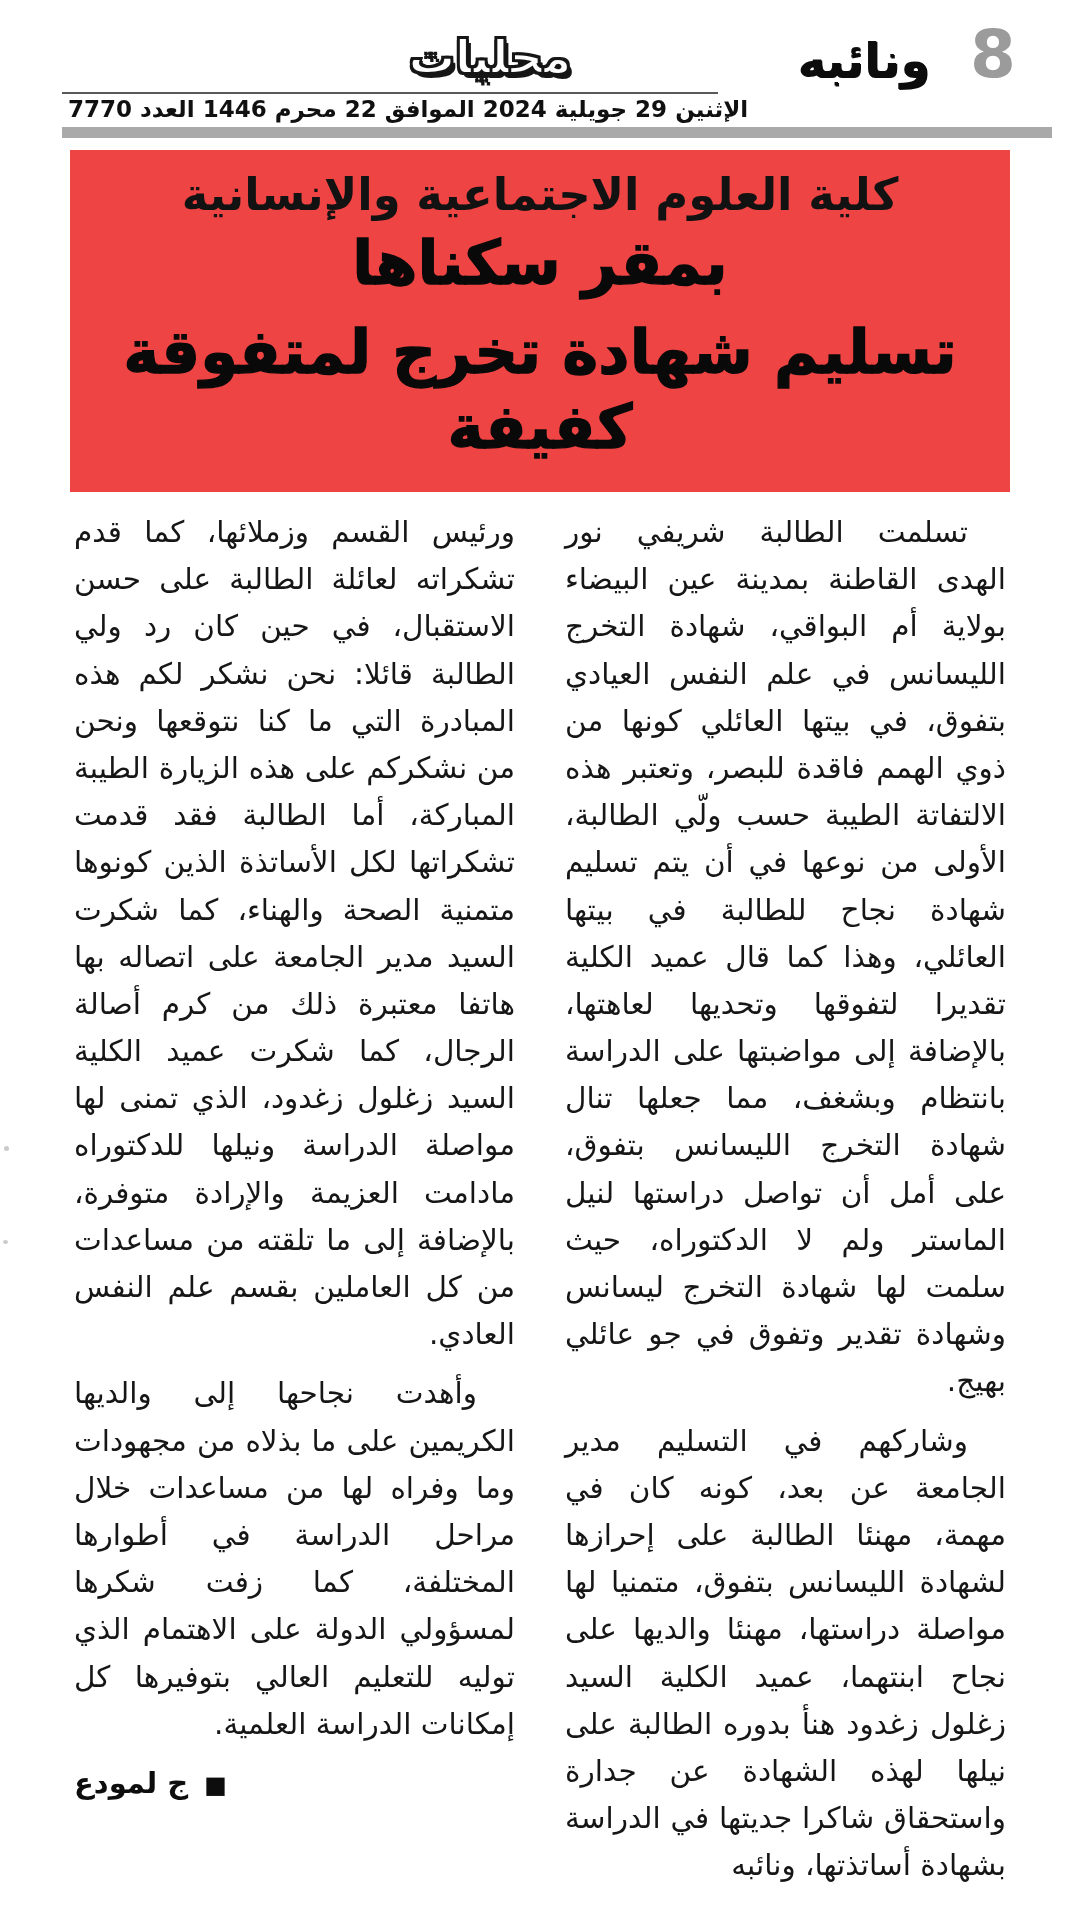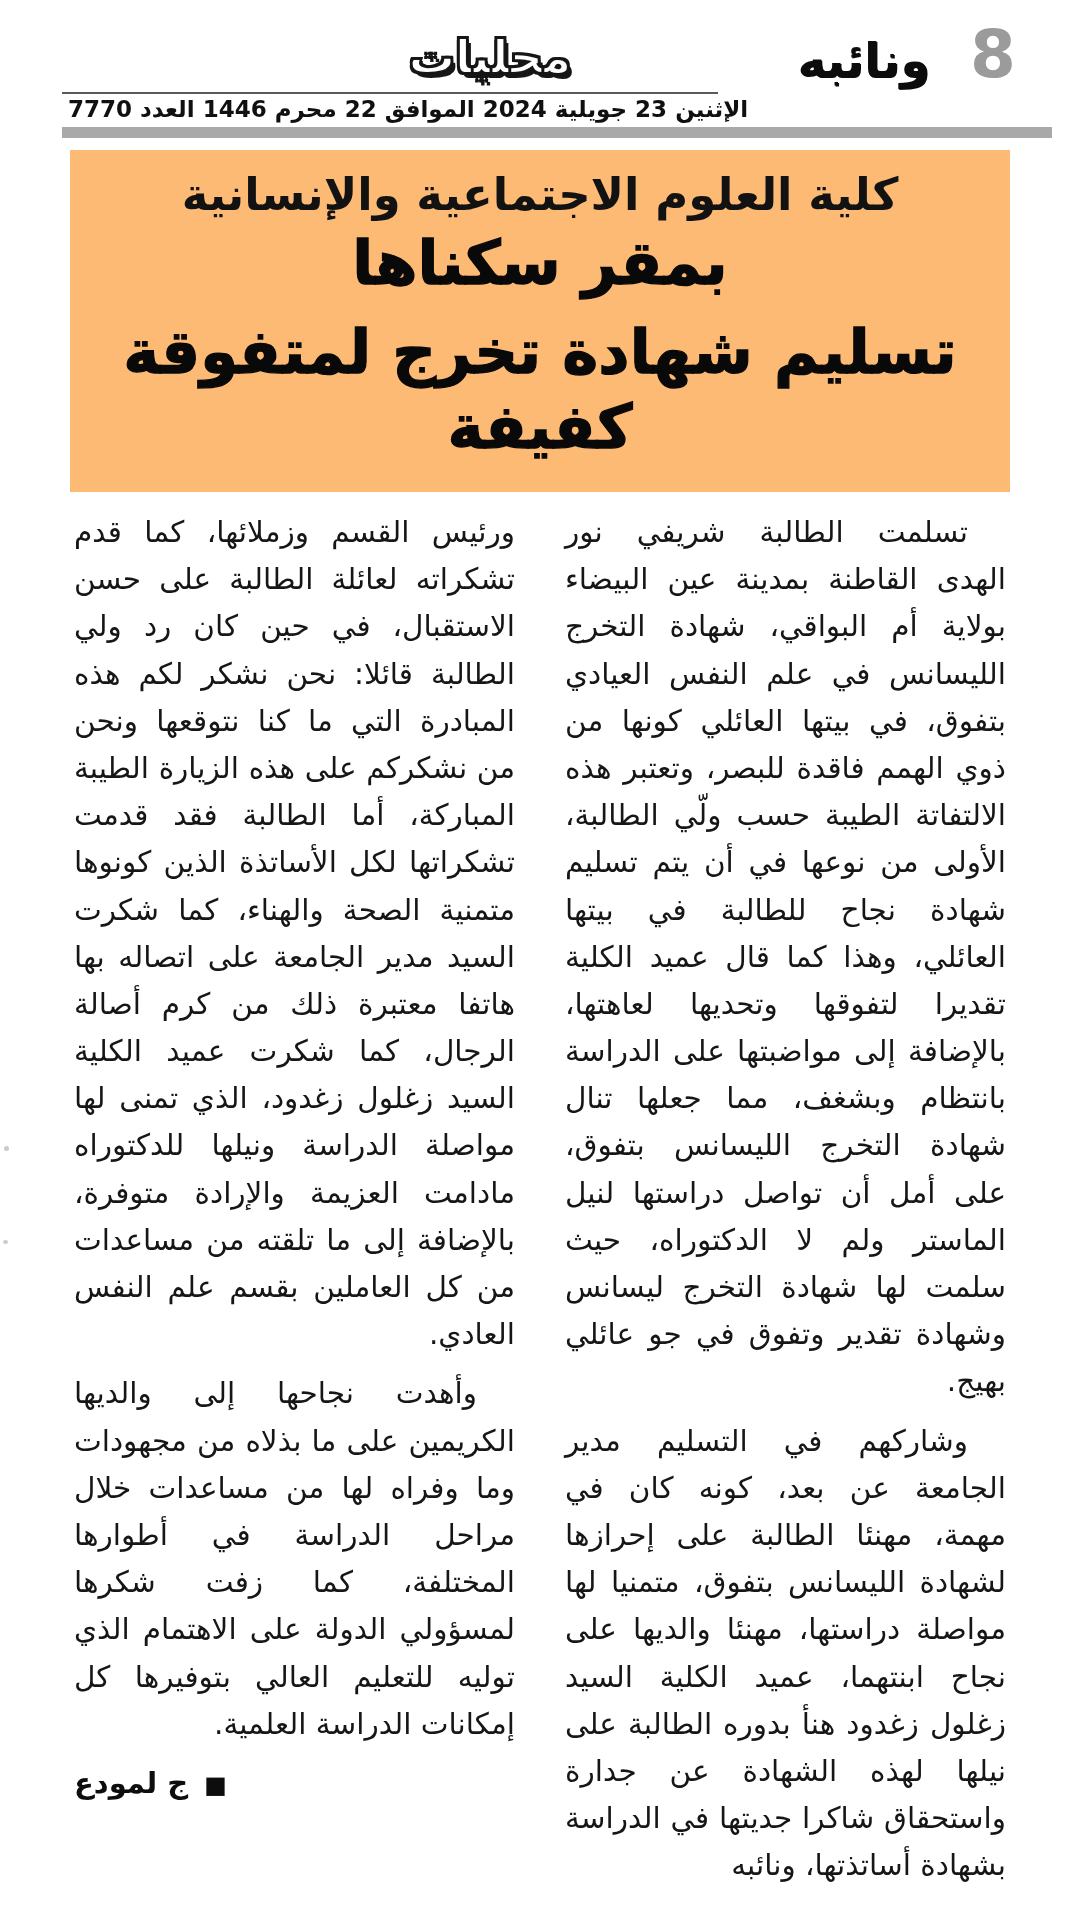--- a/index.html
+++ b/index.html
@@ -66,21 +66,21 @@
   }
 
   .gray-bar {
     position:absolute; top:127px; left:0; right:-34px;
     height:11px; background:#a9a9a9;
   }
 
   
   .headline-box {
     position:absolute; top:150px; left:8px; right:8px;
-    background:#fdba74;
+    background:#ef4444;
     text-align:center;
     padding:16px 14px 28px 14px;
   }
   .kicker {
     font-size:45px; font-weight:bold; color:#121212;
     line-height:1.3;
   }
   .main-title {
     margin-top:14px;
     font-size:61px; font-weight:bold; color:#090909;
@@ -127,21 +127,21 @@
     <div class="masthead">
       <div class="section-title">محليات</div>
 
       <div class="page-number">8</div>
 
       <div class="newspaper-name">ونائبه</div>
 
       <div class="header-rule"></div>
 
       <div class="date-row">
-        <span class="date-text">الإثنين 23 جويلية 2024 الموافق 22 محرم 1446 العدد 7770</span>
+        <span class="date-text">الإثنين 29 جويلية 2024 الموافق 22 محرم 1446 العدد 7770</span>
       </div>
 
       <div class="gray-bar"></div>
     </div>
 
     <div class="headline-box">
       <div class="kicker">كلية العلوم الاجتماعية والإنسانية</div>
       <div class="main-title" style="margin-top:0;">بمقر سكناها</div>
       <div class="main-title">تسليم شهادة تخرج لمتفوقة كفيفة</div>
     </div>

